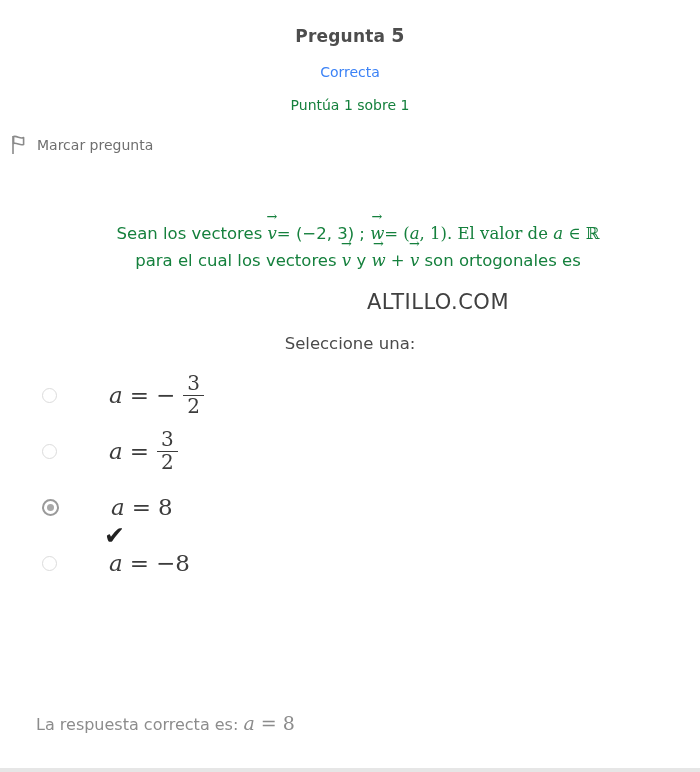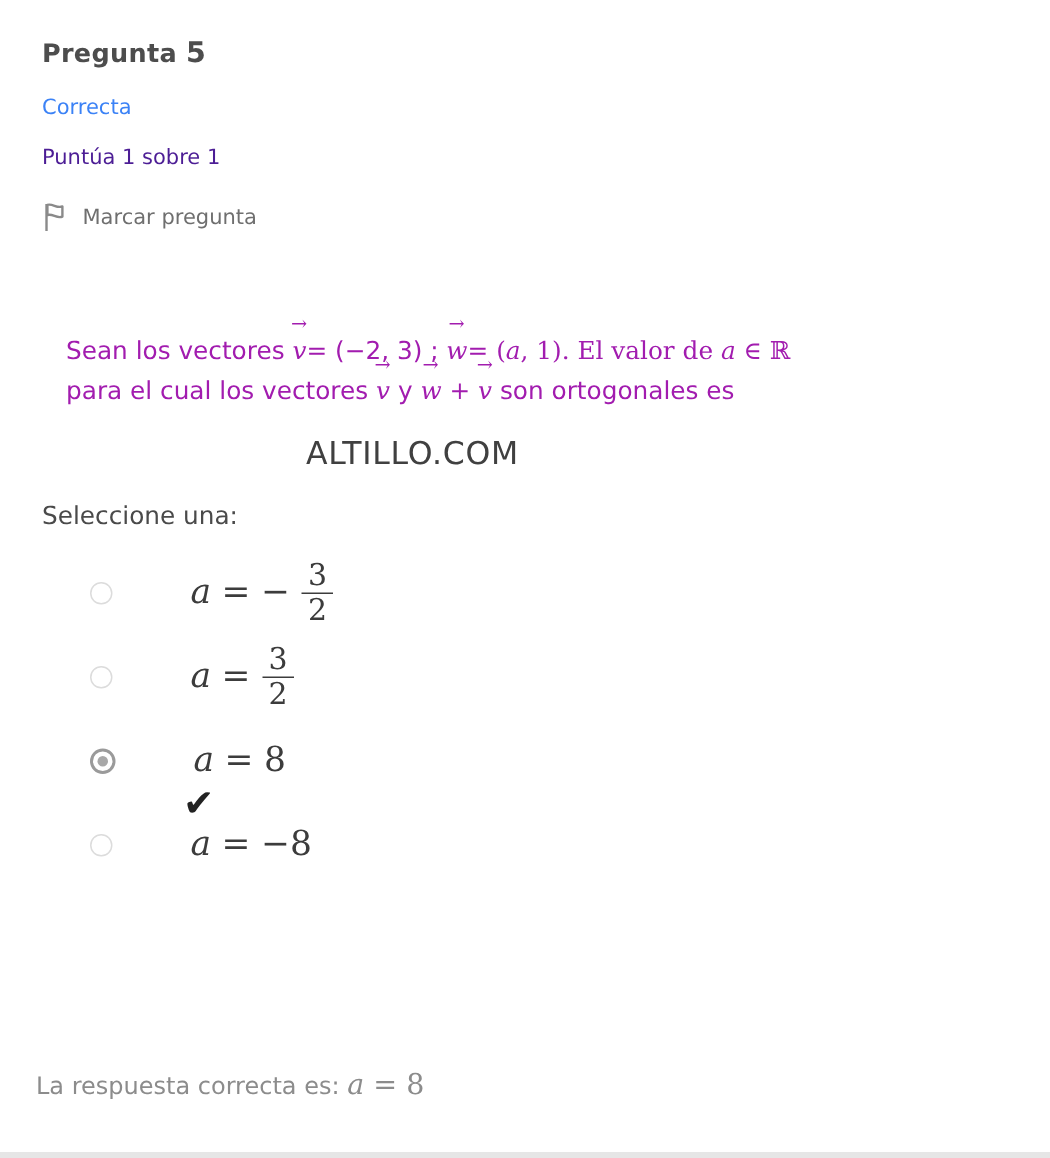--- a/index.html
+++ b/index.html
@@ -13,42 +13,43 @@
     font-family: "DejaVu Sans", sans-serif;
     color: #4d4d4d;
     position: relative;
     overflow: hidden;
   }
   .page {
     position: relative;
     width: 700px;
     height: 772px;
     box-sizing: border-box;
-    padding: 18px 28px;
+    padding: 18px 10px;
+    text-align: center;
   }
   
   .q-title {
     font-size: 17px;
     font-weight: bold;
     color: #4d4d4d;
     margin: 6px 0 0 0;
     letter-spacing: 0.2px;
   }
   .q-title .num {
     font-weight: bold;
     font-size: 19px;
   }
   .q-state {
     font-size: 14px;
     color: #3b82f6;
     margin-top: 18px;
   }
   .q-marks {
     font-size: 14px;
-    color: #4c1d95;
+    color: #15803d;
     margin-top: 17px;
   }
   .flag-row {
     display: flex;
     align-items: center;
     margin-top: 22px;
     gap: 9px;
   }
   .flag-icon {
     width: 18px;
@@ -57,21 +58,21 @@
   }
   .flag-label {
     font-size: 14px;
     color: #6f6f6f;
   }
   
   .qtext {
     margin-top: 66px;
     margin-left: 16px;
     font-size: 16.5px;
-    color: #a21caf;
+    color: #15803d;
     line-height: 1.62;
   }
   .mathit {
     font-family: "DejaVu Serif", serif;
     font-style: italic;
   }
   .mathrm {
     font-family: "DejaVu Serif", serif;
     font-style: normal;
   }
@@ -170,21 +171,21 @@
     left: 62px;
     top: 44px;
     font-size: 25px;
     color: #222;
     line-height: 1;
     font-family: "DejaVu Sans", sans-serif;
   }
   
   .answer {
     position: absolute;
-    left: 24px;
+    left: 36px;
     bottom: 38px;
     font-size: 16px;
     color: #8c8c8c;
   }
   .answer .m {
     font-family: "DejaVu Serif", serif;
     font-size: 19px;
     color: #8c8c8c;
   }
   .answer .m .it { font-style: italic; }

